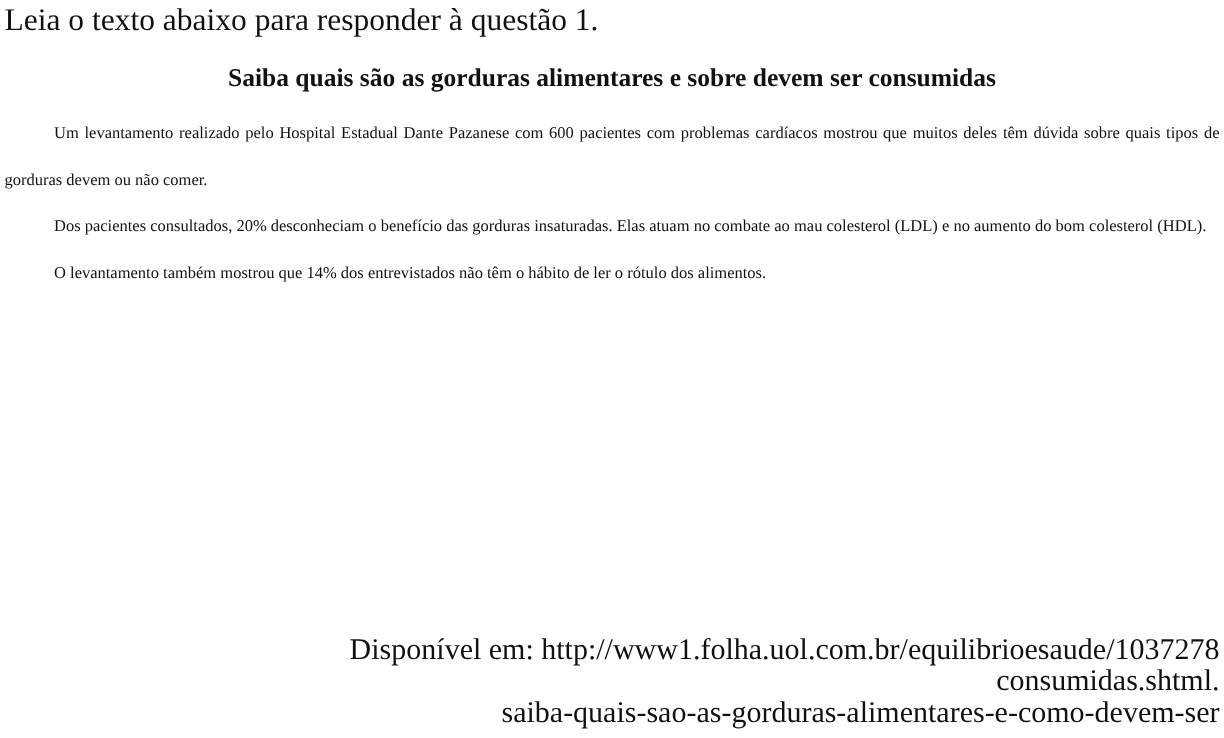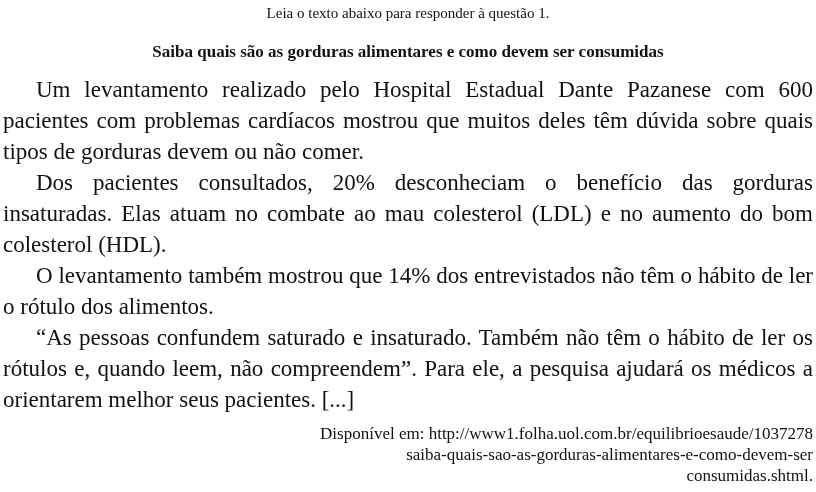--- a/index.html
+++ b/index.html
@@ -15,64 +15,63 @@
       color: #111111;
       position: relative;
     }
     .page {
       position: absolute;
       left: 3px;
       top: 0;
       width: 810px;
     }
     .instruction {
-      text-align: center;
-      font-size: 15px;
+      text-align: left;
+      font-size: 21px;
       line-height: 20px;
       margin: 3px 0 0 0;
     }
     .title {
       text-align: center;
       font-size: 17px;
       font-weight: bold;
       line-height: 20px;
       margin: 19px 0 0 0;
     }
     .body-text {
       margin-top: 12px;
     }
     .para {
-      font-size: 23px;
+      font-size: 11px;
       line-height: 31px;
       text-align: justify;
       text-indent: 33px;
       margin: 0;
     }
     .source {
       position: absolute;
       right: 3px;
       top: 423px;
       text-align: right;
-      font-size: 17px;
+      font-size: 20px;
       line-height: 21px;
       font-family: Liberation Serif, serif;
     }
     .source span { display: block; }
   </style>
 </head>
 <body>
 
 <div class="page">
   <p class="instruction">Leia o texto abaixo para responder à questão 1.</p>
-  <p class="title">Saiba quais são as gorduras alimentares e como devem ser consumidas</p>
+  <p class="title">Saiba quais são as gorduras alimentares e sobre devem ser consumidas</p>
   <div class="body-text">
     <p class="para">Um levantamento realizado pelo Hospital Estadual Dante Pazanese com 600 pacientes com problemas cardíacos mostrou que muitos deles têm dúvida sobre quais tipos de gorduras devem ou não comer.</p>
     <p class="para">Dos pacientes consultados, 20% desconheciam o benefício das gorduras insaturadas. Elas atuam no combate ao mau colesterol (LDL) e no aumento do bom colesterol (HDL).</p>
     <p class="para">O levantamento também mostrou que 14% dos entrevistados não têm o hábito de ler o rótulo dos alimentos.</p>
-    <p class="para">“As pessoas confundem saturado e insaturado. Também não têm o hábito de ler os rótulos e, quando leem, não compreendem”. Para ele, a pesquisa ajudará os médicos a orientarem melhor seus pacientes. [...]</p>
   </div>
 </div>
 
 <div class="source">
   <span>Disponível em: http://www1.folha.uol.com.br/equilibrioesaude/1037278</span>
+  <span>consumidas.shtml.</span>
   <span>saiba-quais-sao-as-gorduras-alimentares-e-como-devem-ser</span>
-  <span>consumidas.shtml.</span>
 </div>
 
 </body></html>

